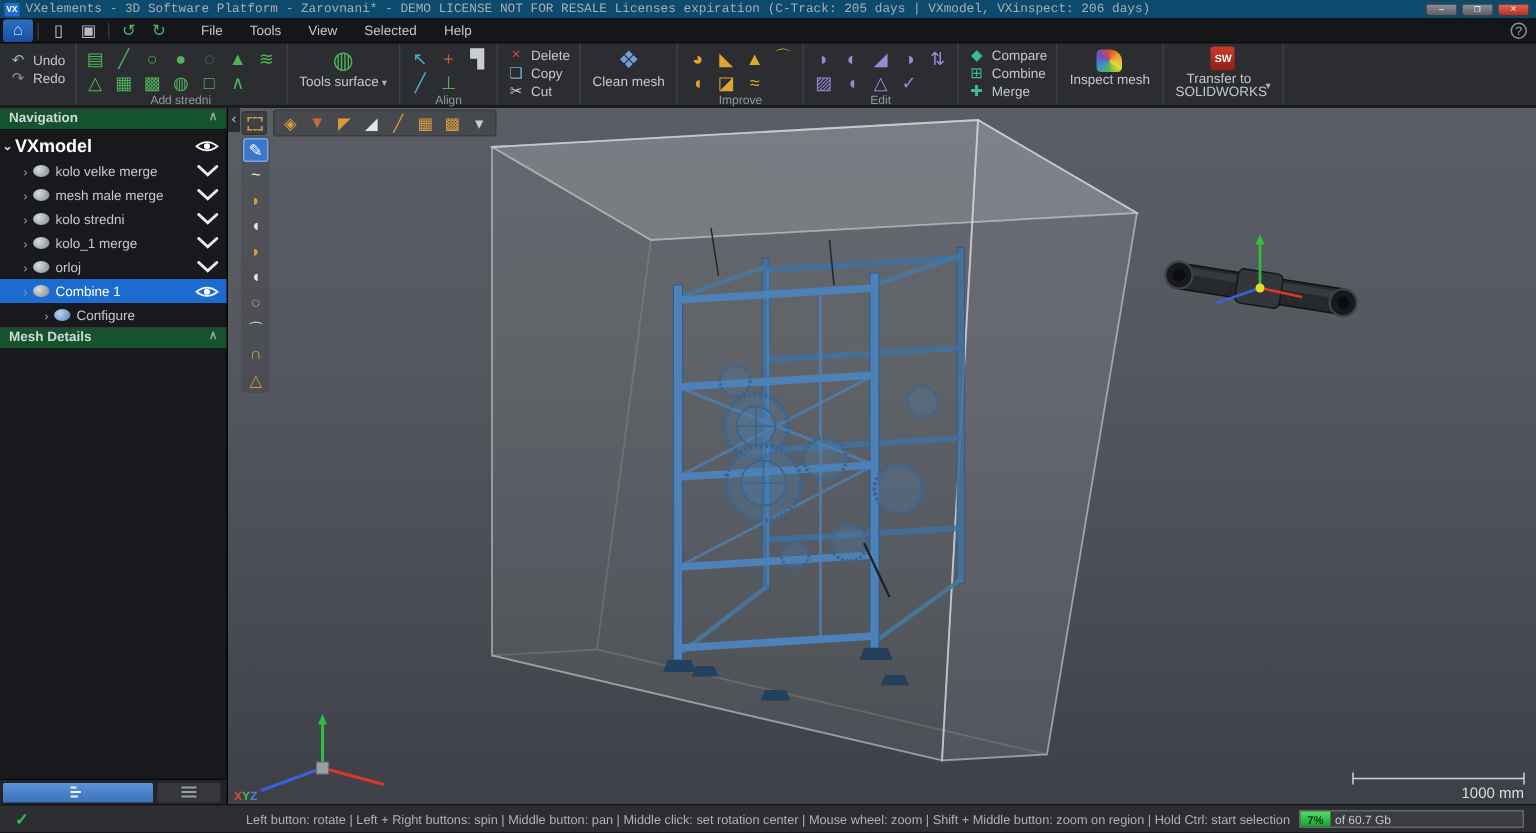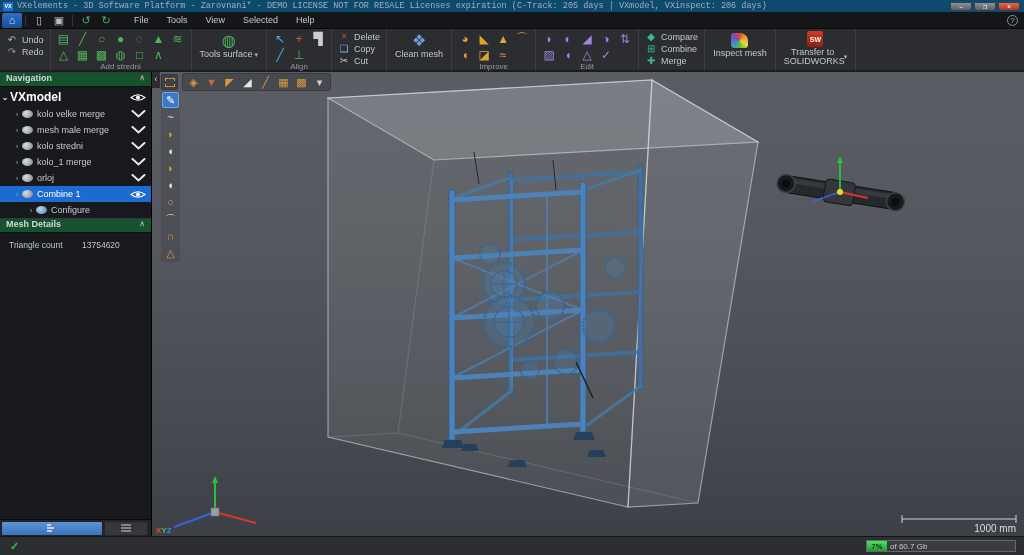--- a/index.html
+++ b/index.html
@@ -387,24 +387,20 @@
             <span>Configure</span>
             <span class="t-right"></span>
           </div>
         </div>
 
       <div class="panel-header">
         <span>Mesh Details</span>
         <span class="ph-collapse">∧</span>
       </div>
       <div class="details" id="mesh-details">
-          <div class="drow">
-            <span class="dlabel">Triangle count</span>
-            <span class="dvalue">13754620</span>
-          </div>
         </div>
 
       <div class="sidebar-spacer"></div>
       <div class="sidebar-tabs">
         <div class="stab active">
           <svg width="14" height="9">
               <path d="M2 1h4M2 4h7M2 7h5" stroke="#eaf1fa" stroke-width="1.4"></path>
             </svg>
         </div>
         <div class="stab idle">
@@ -568,18 +564,19 @@
           <span class="vp-ico">○</span>
           <span class="vp-ico" style="color: rgb(228, 231, 234);">⌒</span>
           <span class="vp-ico">∩</span>
           <span class="vp-ico">△</span>
         </div>
     </div>
   </div>
 
   <div class="statusbar">
     <span class="sb-check">✓</span>
+    <span class="sb-hints">Left button: rotate  |  Left + Right buttons: spin  |  Middle button: pan  |  Middle click: set rotation center  |  Mouse wheel: zoom  |  Shift + Middle button: zoom on region  |  Hold Ctrl: start selection</span>
     <div class="sb-mem">
       <div class="sb-mem-fill">7%</div>
       <span class="sb-mem-label">of 60.7 Gb</span>
     </div>
   </div>
 </div>
 
 </body></html>

